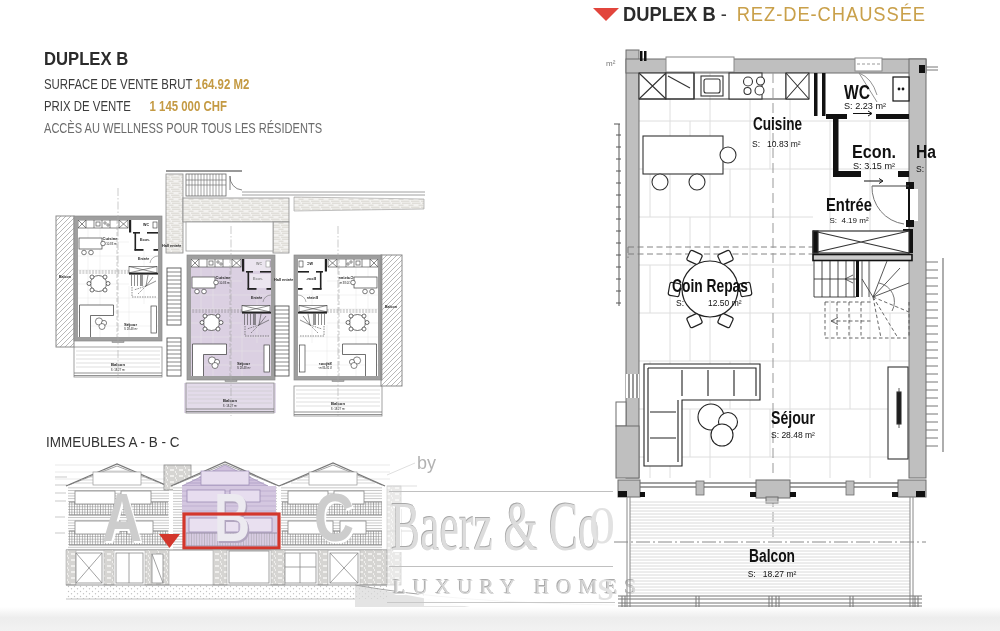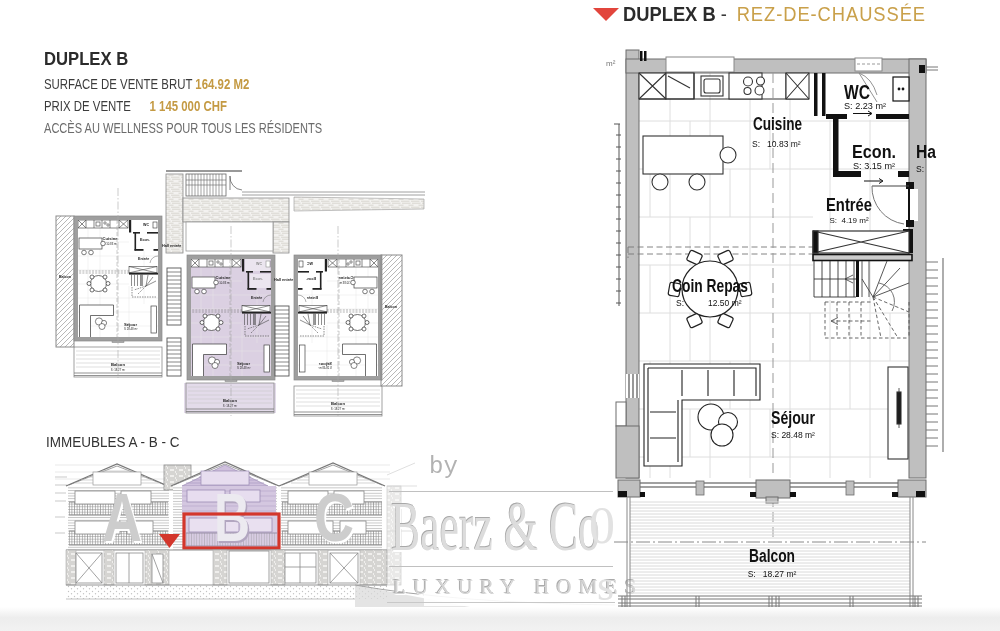--- a/index.html
+++ b/index.html
@@ -370,21 +370,21 @@
   <path d="M11,144H300" stroke="#aaa" stroke-width="0.7"></path>
 
   <g opacity="0.5">
     <rect x="332" y="31" width="14" height="99" fill="url(#stone2)" stroke="#9a9a9a" stroke-width="0.7"></rect>
     <path d="M332,20 L360,8 M332,31h30 M332,50h26 M332,76h26 M332,95h20" stroke="#b0b0b0" stroke-width="0.8"></path>
   </g>
 </svg>
 
 <div class="abs" style="left:424px;top:448px;width:196px;height:158px;background:rgba(255,255,255,.9);"></div>
 
-<div class="abs" style="left:417px;top:453px;font-family:Liberation Mono, monospace;font-size:24px;color:#b2b2b2;margin-left:12px;">by</div>
+<div class="abs" style="left:417px;top:453px;font-family:Liberation Sans, sans-serif;font-size:18px;color:#b2b2b2;">by</div>
 
 <div class="abs" style="left:389px;top:491px;width:224px;height:0;border-top:1.5px solid #c0c0c0;"></div>
 
 <div class="abs" style="left:391px;top:497px;font-family:'Liberation Serif',serif;font-size:70px;line-height:60px;color:#dcdcdc;text-shadow:-1px -1px 0 #a8a8a8,1.5px 1.5px 0 #ffffff;white-space:nowrap;transform:scaleX(.625);transform-origin:0 0;">Baerz &amp; Co</div>
 
 <div class="abs" style="left:389px;top:566px;width:224px;height:0;border-top:1.5px solid #c0c0c0;"></div>
 
 <div class="abs" style="left:393px;top:575px;font-family:'Liberation Serif',serif;font-size:21px;letter-spacing:7.2px;color:#d4d4d4;text-shadow:-1px -1px 0 #aaaaaa,1px 1px 0 #ffffff;white-space:nowrap;">LUXURY HOMES</div>
 
 <div class="abs" style="left:387px;top:602px;width:228px;height:0;border-top:1.5px solid #c8c8c8;"></div>

